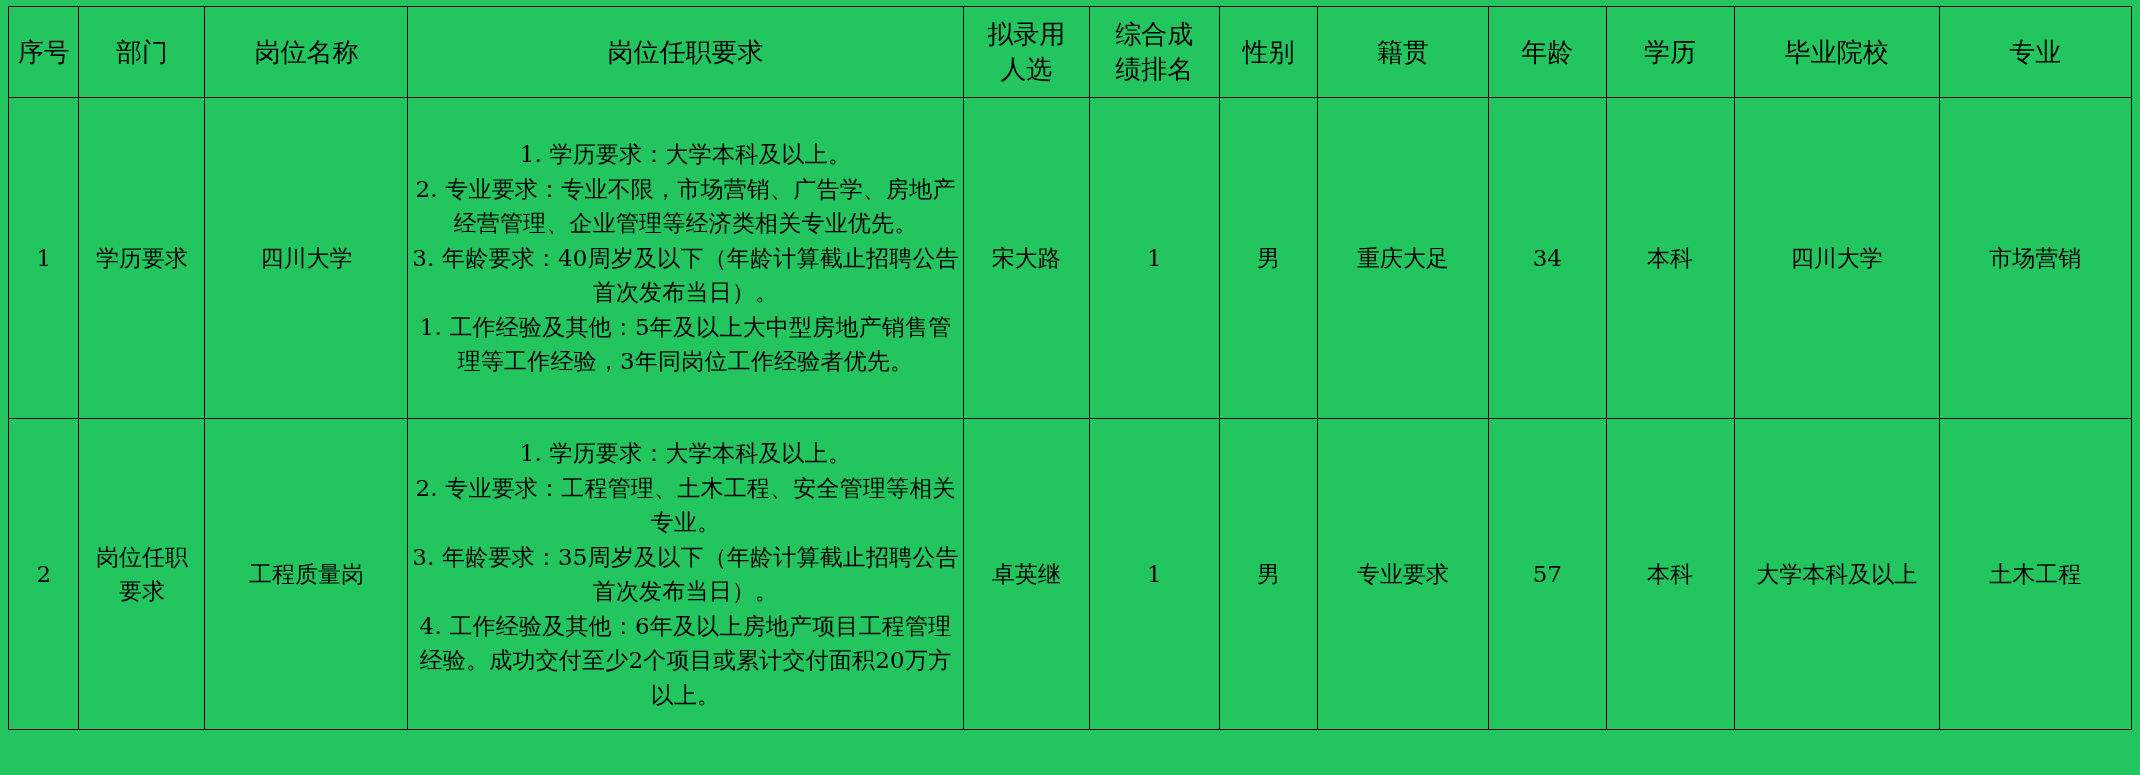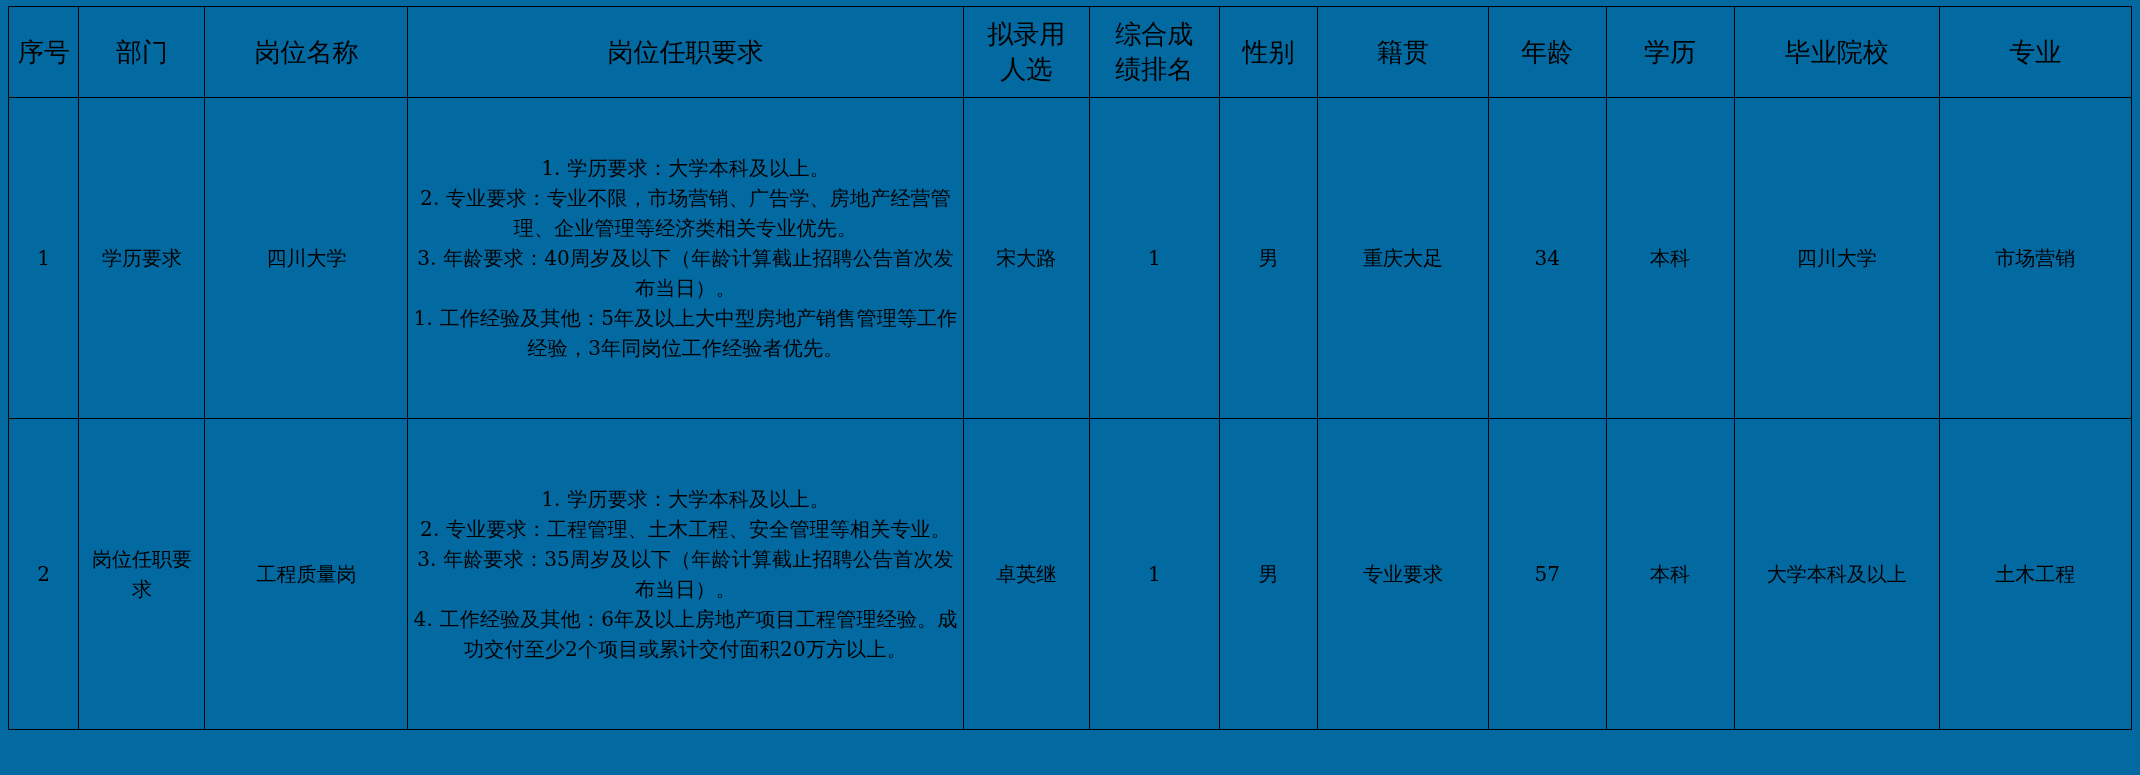--- a/index.html
+++ b/index.html
@@ -9,37 +9,37 @@
   }
   body {
     font-family: "DejaVu Serif", "Liberation Serif", serif;
     color: #000000;
   }
   .page {
     width: 2140px;
     height: 775px;
     position: relative;
     overflow: hidden;
-    background: #0369a1;
+    background: #22c55e;
   }
   table.recruit-table {
     border-collapse: collapse;
     table-layout: fixed;
     margin-left: 8px;
     margin-top: 6px;
     width: 2124px;
   }
   table.recruit-table th,
   table.recruit-table td {
     border: 1px solid #000000;
     padding: 0;
     vertical-align: middle;
     text-align: center;
     font-weight: normal;
-    font-size: 20px;
+    font-size: 23px;
     line-height: 1.5;
     color: #000000;
   }
   table.recruit-table thead th {
     height: 82px;
     font-size: 26px;
     padding: 4px 2px;
   }
   .hdr-two-line {
     display: block;

